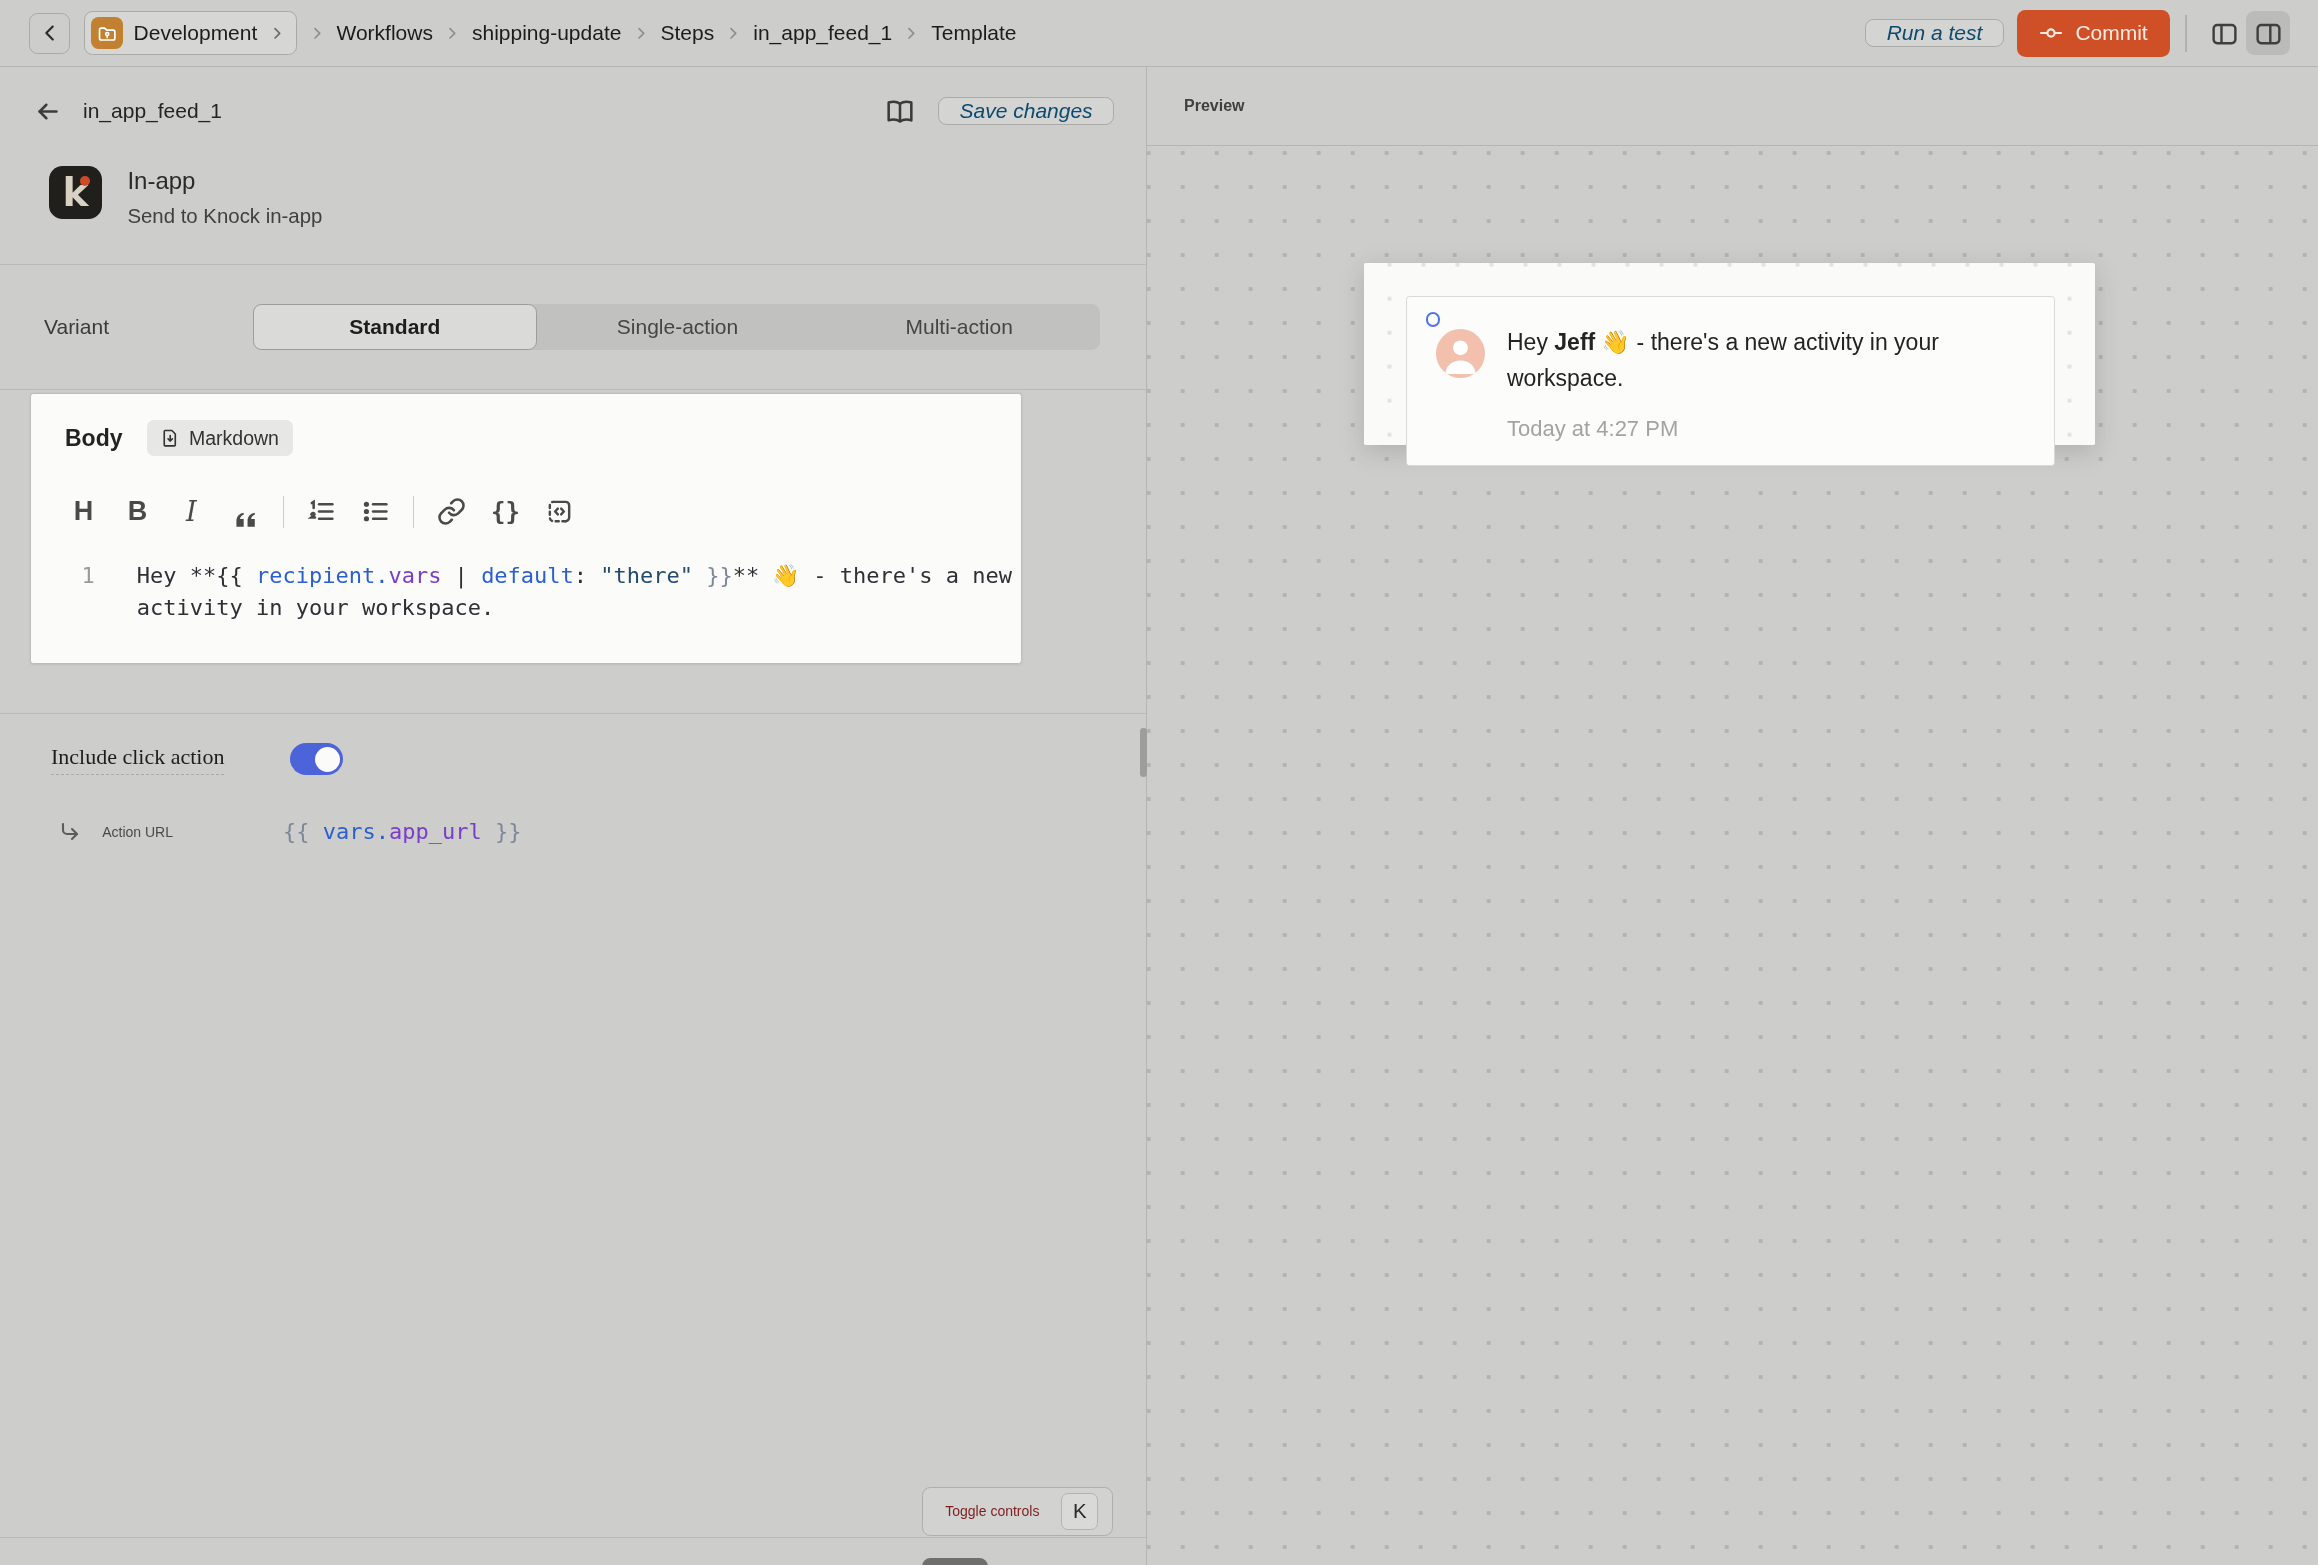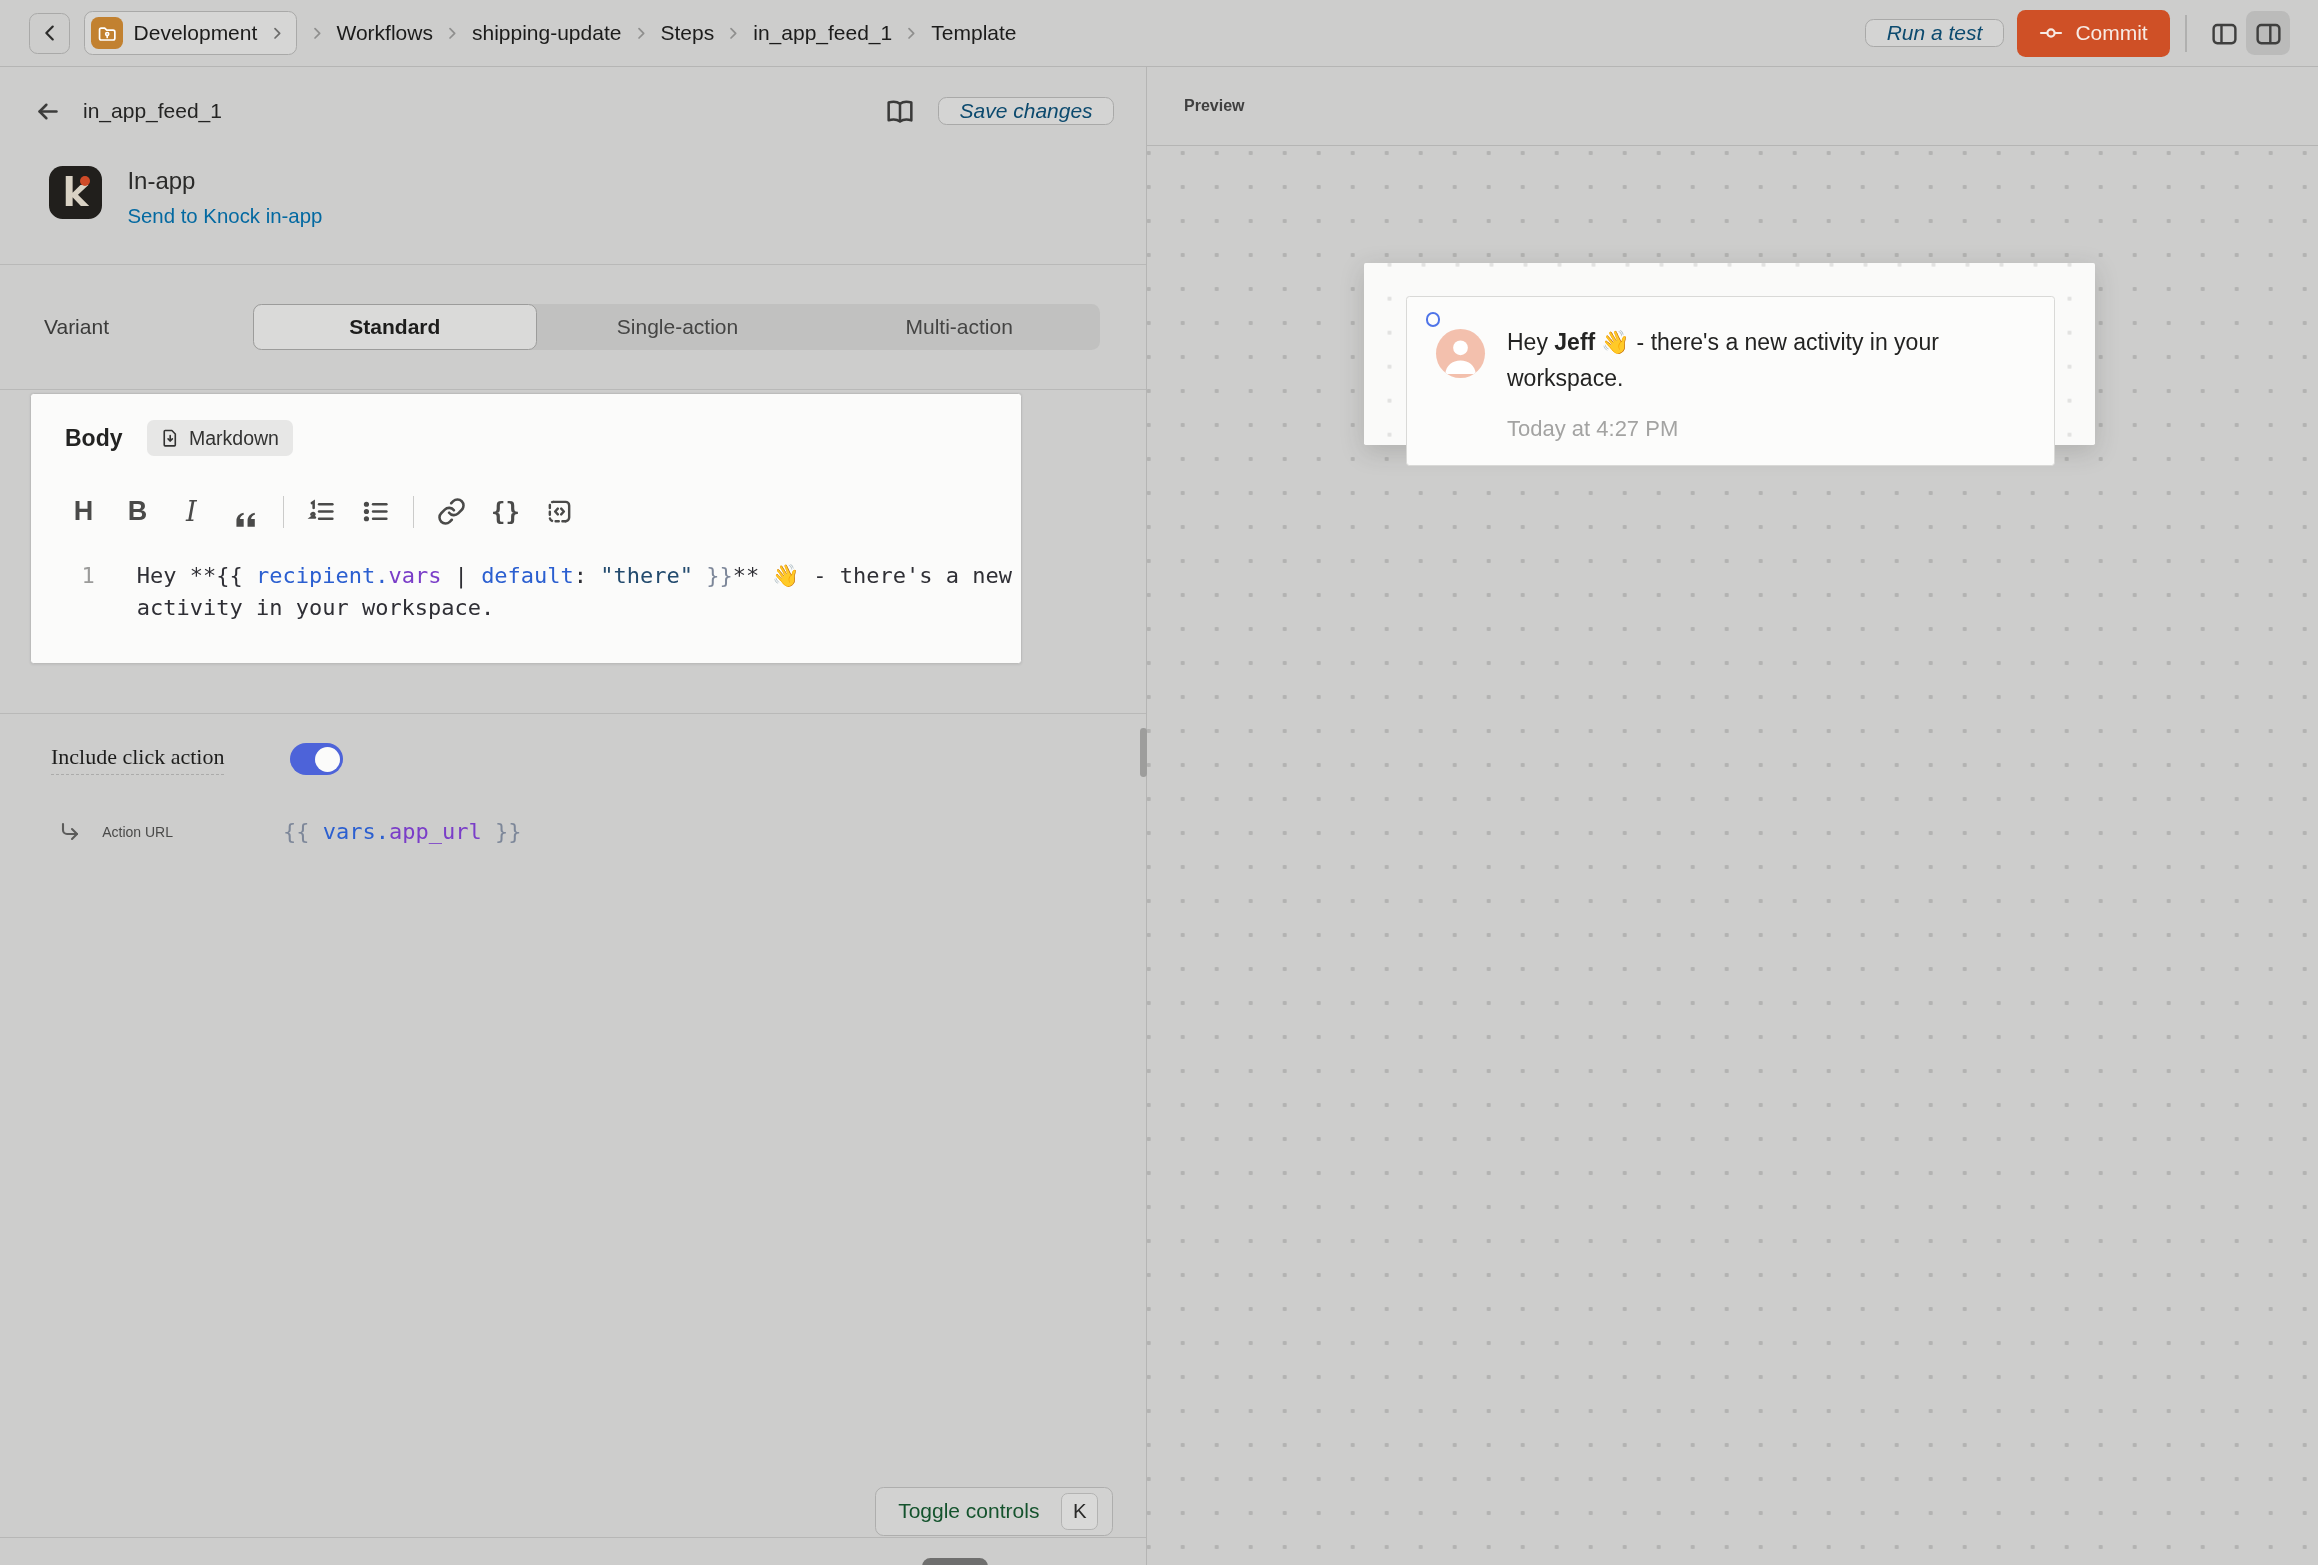--- a/index.html
+++ b/index.html
@@ -36,21 +36,21 @@
   .lp-title{font-size:21px;color:#242423;margin-left:22px;}
   .lp-header .spacer{flex:1;}
   .doc-btn{margin-right:22px;}
   .channel-row{display:flex;align-items:flex-start;padding:30.5px 34px 0 49px;}
   .knock-logo{width:53px;height:53px;border-radius:13.6px;background:#211f1c;position:relative;
     display:flex;align-items:center;justify-content:center;}
   .knock-k{color:#d9d2c4;font-size:39px;font-weight:700;line-height:1;margin-top:1.7px;font-family:"DejaVu Sans",sans-serif;}
   .knock-dot{position:absolute;top:10.2px;right:12px;width:10.2px;height:10.2px;border-radius:50%;background:#cf4b28;}
   .channel-meta{margin-left:25.4px;padding-top:1.7px;}
   .channel-name{font-size:24px;color:#2a2a29;font-weight:500;}
-  .channel-sub{font-size:20.4px;color:#0369a1;margin-top:10.2px;}
+  .channel-sub{font-size:20.4px;color:#404040;margin-top:10.2px;}
   .hdivider{height:0.8px;background:#b9b9b8;}
   .div-1{margin-top:36px;}
 
   .variant-row{display:flex;align-items:center;padding:39px 46px 39px 44px;justify-content:center;}
   .variant-label{font-size:21px;color:#3b3b3a;width:209px;}
   .seg-control{flex:1;display:flex;background:#c1c1c0;border-radius:8.5px;height:46px;}
   .seg{flex:1;display:flex;align-items:center;justify-content:center;font-size:21px;color:#454544;cursor:pointer;border-radius:8.5px;}
   .seg.selected{background:#dadad9;border:1.7px solid #9c9c9b;color:#1d1d1c;font-weight:600;}
 
   .body-card{margin:3.4px 0 0 30px;width:992px;background:#fbfbfa;border:0.8px solid #bcbcbb;border-radius:3.4px;
@@ -81,21 +81,21 @@
   .click-row1{display:flex;align-items:center;}
   .click-label{font-size:22px;color:#1d1d1c;border-bottom:1.7px dashed #ababaa;padding-bottom:4.2px;font-family:Liberation Serif, serif;}
   .toggle{width:53px;height:32px;border-radius:16px;background:#4d63d9;position:relative;margin-left:66px;cursor:pointer;}
   .toggle .knob{position:absolute;right:3.4px;top:3.4px;width:25.4px;height:25.4px;border-radius:50%;background:#fbfbfa;}
   .click-row2{display:flex;align-items:center;margin-top:44px;padding-left:6.8px;}
   .action-url-label{font-size:14px;color:#4a4a49;margin-left:20.4px;}
   .action-url-value{margin-left:110px;font-family:"DejaVu Sans Mono",monospace;font-size:22px;cursor:text;}
 
   .toggle-controls{position:absolute;right:33px;bottom:30.5px;height:49px;display:flex;align-items:center;
     padding:0 13.6px 0 22px;border:1.7px solid #aeaead;border-radius:8.5px;background:#d2d2d1;cursor:pointer;}
-  .tc-label{font-size:21px;color:#14532d;}
+  .tc-label{font-size:14px;color:#7f1d1d;}
   .kbd{margin-left:22px;width:37px;height:37px;border:1.7px solid #b3b3b2;border-radius:6.8px;background:#d9d9d8;
     display:flex;align-items:center;justify-content:center;font-size:20.4px;color:#2a2a29;}
   .lp-bottom-divider{position:absolute;left:0;right:0;bottom:28px;height:0.8px;background:#b7b7b6;}
   .tooltip-peek{position:absolute;left:922px;bottom:-18.7px;width:66px;height:27px;border-radius:8.5px;background:#6f6f6e;}
   .drag-handle{position:absolute;left:1140px;top:728px;width:6.8px;height:49px;border-radius:3.4px;background:#9d9d9c;cursor:col-resize;z-index:6;}
 
   
   .right-panel{position:absolute;left:1147px;top:67px;right:0;bottom:0;background:#cdcdcc;}
   .preview-header{height:79px;display:flex;align-items:center;padding-left:37px;border-bottom:0.8px solid #b5b5b4;}
   .preview-title{font-size:16px;font-weight:700;color:#404040;}

